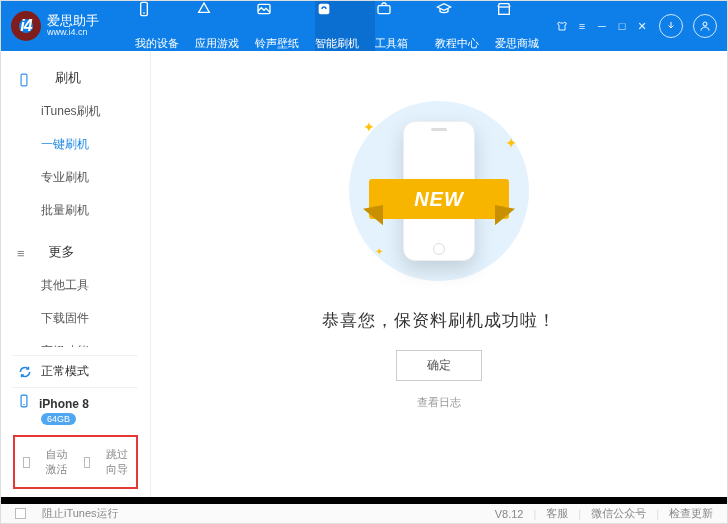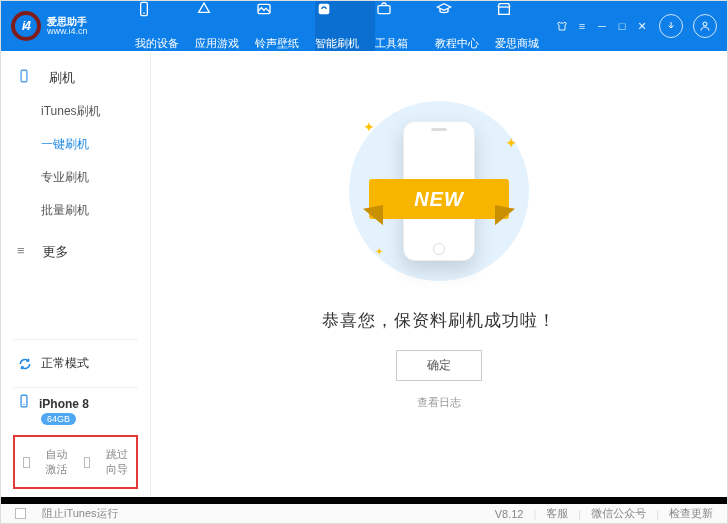--- a/index.html
+++ b/index.html
@@ -2,46 +2,46 @@
 <html><head>
   <meta charset="utf-8">
   <style>
     * { margin: 0; padding: 0; box-sizing: border-box; }
     body { font-family: "Microsoft YaHei", Arial, sans-serif; font-size: 12px; color: #333; background: #fff; }
     .app { width: 728px; height: 524px; display: flex; flex-direction: column; border: 1px solid #ddd; overflow: hidden; }
     
     
     .header { height: 50px; background: #0e7fe8; display: flex; align-items: center; padding: 0 10px; color: #fff; }
     .logo-wrap { display: flex; align-items: center; gap: 6px; width: 130px; }
-    .logo-circle { width: 30px; height: 30px; border: 4px solid #7f1d1d; border-radius: 50%; display: flex; align-items: center; justify-content: center; font-weight: bold; font-size: 12px; letter-spacing: -1px; font-style: italic; }
+    .logo-circle { width: 30px; height: 30px; border: 8px solid #7f1d1d; border-radius: 50%; display: flex; align-items: center; justify-content: center; font-weight: bold; font-size: 16px; letter-spacing: -1px; font-style: italic; }
     .logo-text { display: flex; flex-direction: column; line-height: 1.1; }
-    .logo-title { font-size: 10px; font-weight: bold; }
+    .logo-title { font-size: 13px; font-weight: normal; }
     .logo-sub { font-size: 9px; opacity: .9; }
     .nav { display: flex; flex: 1; height: 100%; }
     .nav-item { width: 60px; display: flex; flex-direction: column; align-items: flex-start; justify-content: center; gap: 19px; cursor: pointer; font-size: 11px; }
     .nav-item.active { background: #0a6fd0; }
     .nav-icon { width: 18px; height: 18px; display: flex; align-items: center; justify-content: center; }
     .header-ctrls { display: flex; align-items: center; gap: 6px; }
     .win-btn { width: 14px; height: 14px; display: flex; align-items: center; justify-content: center; cursor: pointer; font-size: 11px; opacity: .9; }
     .circle-btn { width: 24px; height: 24px; border: 1.5px solid rgba(255,255,255,.8); border-radius: 50%; display: flex; align-items: center; justify-content: center; cursor: pointer; margin-left: 4px; }
 
     
     .body { flex: 1; display: flex; min-height: 0; }
     
     
     .sidebar { width: 150px; border-right: 1px solid #eee; display: flex; flex-direction: column; background: #fff; }
     .side-scroll { flex: 1; overflow-y: auto; padding-top: 10px; }
     .side-section { margin-bottom: 8px; }
-    .side-header { display: flex; align-items: flex-start; gap: 18px; padding: 8px 16px; font-size: 13px; color: #333; }
+    .side-header { display: flex; align-items: flex-end; gap: 24px; padding: 8px 16px; font-size: 13px; color: #333; }
     .side-header .hicon { color: #3b8ee9; display: inline-flex; }
     .side-list { }
     .side-item { padding: 8px 16px 8px 40px; font-size: 12px; color: #555; cursor: pointer; }
     .side-item.active { color: #1e88e5; }
     .side-bottom { padding: 8px 12px; }
-    .status-row { display: flex; align-items: center; gap: 8px; padding: 15px 4px; border-top: 1px solid #f0f0f0; }
+    .status-row { display: flex; align-items: center; gap: 8px; padding: 7px 4px; border-top: 1px solid #f0f0f0; }
     .status-dot { width: 16px; height: 16px; display: flex; align-items: center; justify-content: center; color: #1e88e5; }
     .device-row { padding: 6px 4px 10px; }
     .dev-top { display: flex; align-items: flex-end; gap: 8px; }
     .dev-icon { color: #1e88e5; }
     .dev-name { font-weight: bold; font-size: 12px; }
     .badge { display: inline-block; background: #4fa7f2; color: #fff; font-size: 9px; padding: 1px 6px; border-radius: 6px; margin-left: 24px; margin-top: 2px; }
     .redbox { border: 2px solid #e53935; padding: 10px 8px; display: flex; gap: 16px; }
     .chk { display: flex; align-items: center; gap: 16px; color: #888; font-size: 11px; cursor: pointer; }
     .chk-box { width: 11px; height: 11px; border: 1px solid #bbb; background: #fff; }
 
@@ -190,20 +190,25 @@
             <div class="side-item active">一键刷机</div>
             <div class="side-item">专业刷机</div>
             <div class="side-item">批量刷机</div>
           </div>
         </div>
         <div class="side-section">
           <div class="side-header">
             <span class="hicon" style="color:#888;">≡</span>
             <span>更多</span>
           </div>
+          <div class="side-list">
+            <div class="side-item">其他工具</div>
+            <div class="side-item">下载固件</div>
+            <div class="side-item">高级功能</div>
+          </div>
         </div>
       </div>
       <div class="side-bottom">
         <div class="status-row">
           <span class="status-dot">
               <svg width="14" height="14" viewBox="0 0 24 24" fill="none" stroke="currentColor" stroke-width="2.5">
                 <path d="M4 12a8 8 0 0114-5M20 12a8 8 0 01-14 5"></path>
                 <path d="M18 3v4h-4M6 21v-4h4"></path>
               </svg>
             </span>

